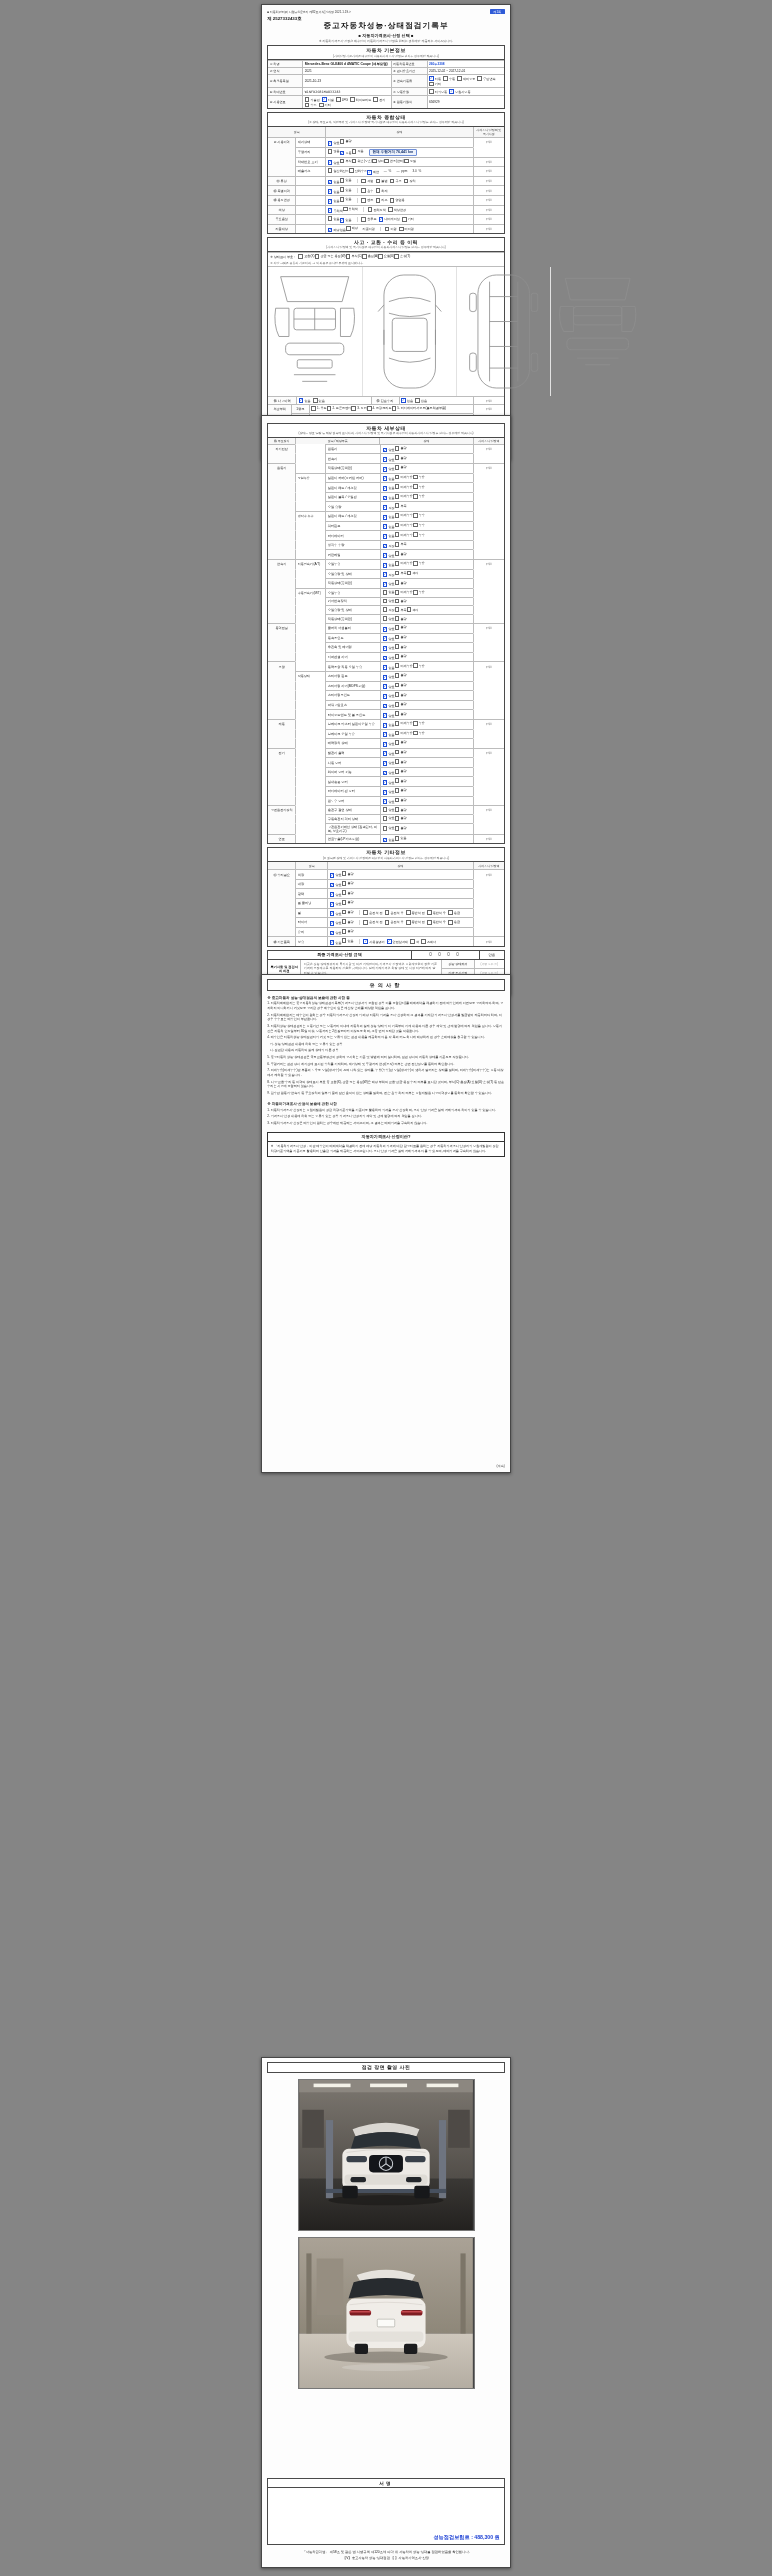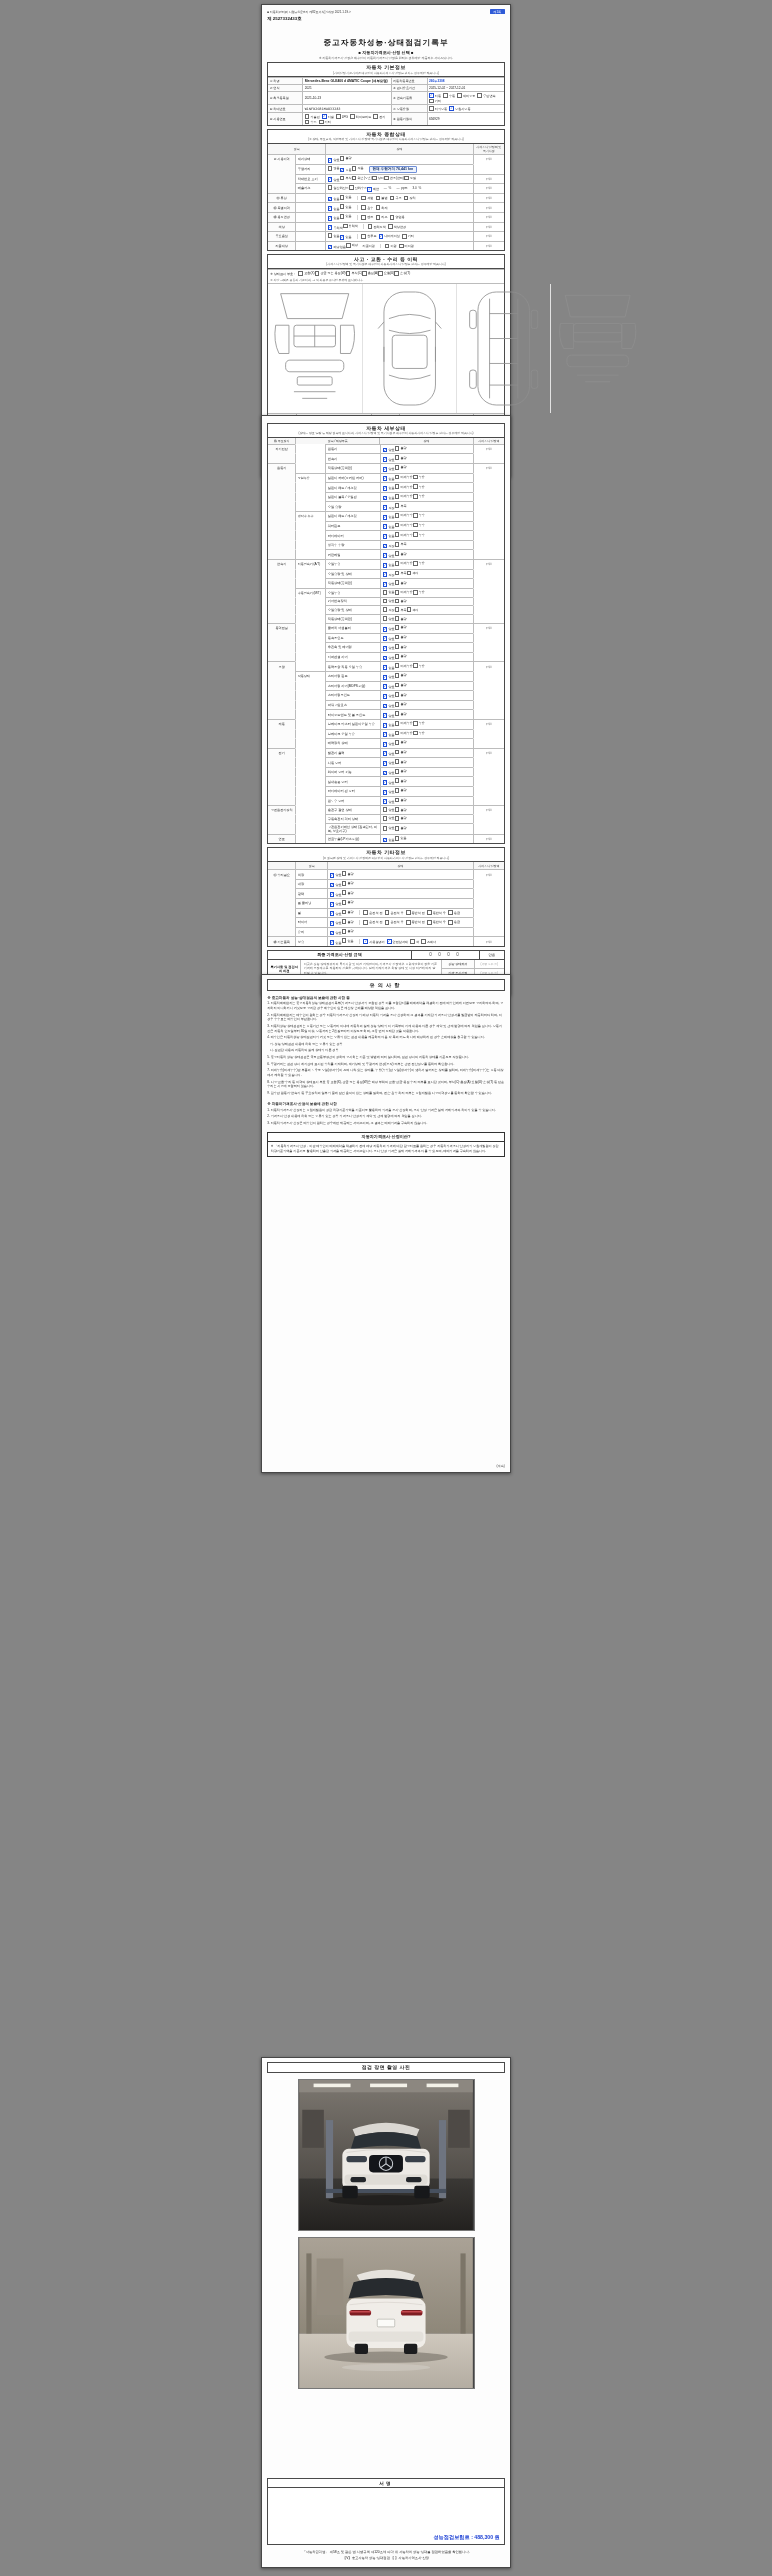--- a/index.html
+++ b/index.html
@@ -10,21 +10,21 @@
         display:flex;flex-direction:column;}
   #p1{top:4.1px;min-height:403px;}
   #p2{top:415px;min-height:549px;}
   #p3{top:974px;min-height:499px;}
   #p4{top:2057px;min-height:511px;}
   .cont-mark{margin-top:auto;text-align:right;font-size:3.1px;color:#444;padding-top:2.1px;}
   
   .topstrip{display:flex;justify-content:space-between;align-items:center;font-size:3px;color:#333;}
   .badge{background:#2f5bd7;color:#fff;padding:0.5px 3.6px;font-size:3.1px;border-radius:0.5px;}
   .docno{font-size:4.4px;font-weight:bold;margin-top:2.1px;}
-  .title{text-align:center;font-size:7.7px;font-weight:bold;letter-spacing:1px;margin-top:17px;}
+  .title{text-align:center;font-size:7.7px;font-weight:bold;letter-spacing:1px;margin-top:0;}
   .subtitle{text-align:center;font-size:4.1px;font-weight:bold;margin-top:1.5px;}
   .subnote{text-align:center;font-size:3px;color:#555;margin-top:1px;}
   
   .sec{border:0.5px solid #4a4a4a;margin-top:2.6px;background:#fff;}
   .sec-h{border-bottom:0.5px solid #4a4a4a;text-align:center;padding:1px 0 1.5px;background:#fff;}
   .sec-h.solo{border:0.5px solid #4a4a4a;}
   .t1{font-size:4.9px;font-weight:bold;letter-spacing:0.5px;display:block;}
   .t2{font-size:2.9px;color:#555;margin-top:0.5px;display:block;}
   .row{display:flex;align-items:stretch;}
   .c{border-top:0.5px solid #bcbcbc;border-left:0.5px solid #bcbcbc;padding:1px 1.5px;font-size:3.2px;

